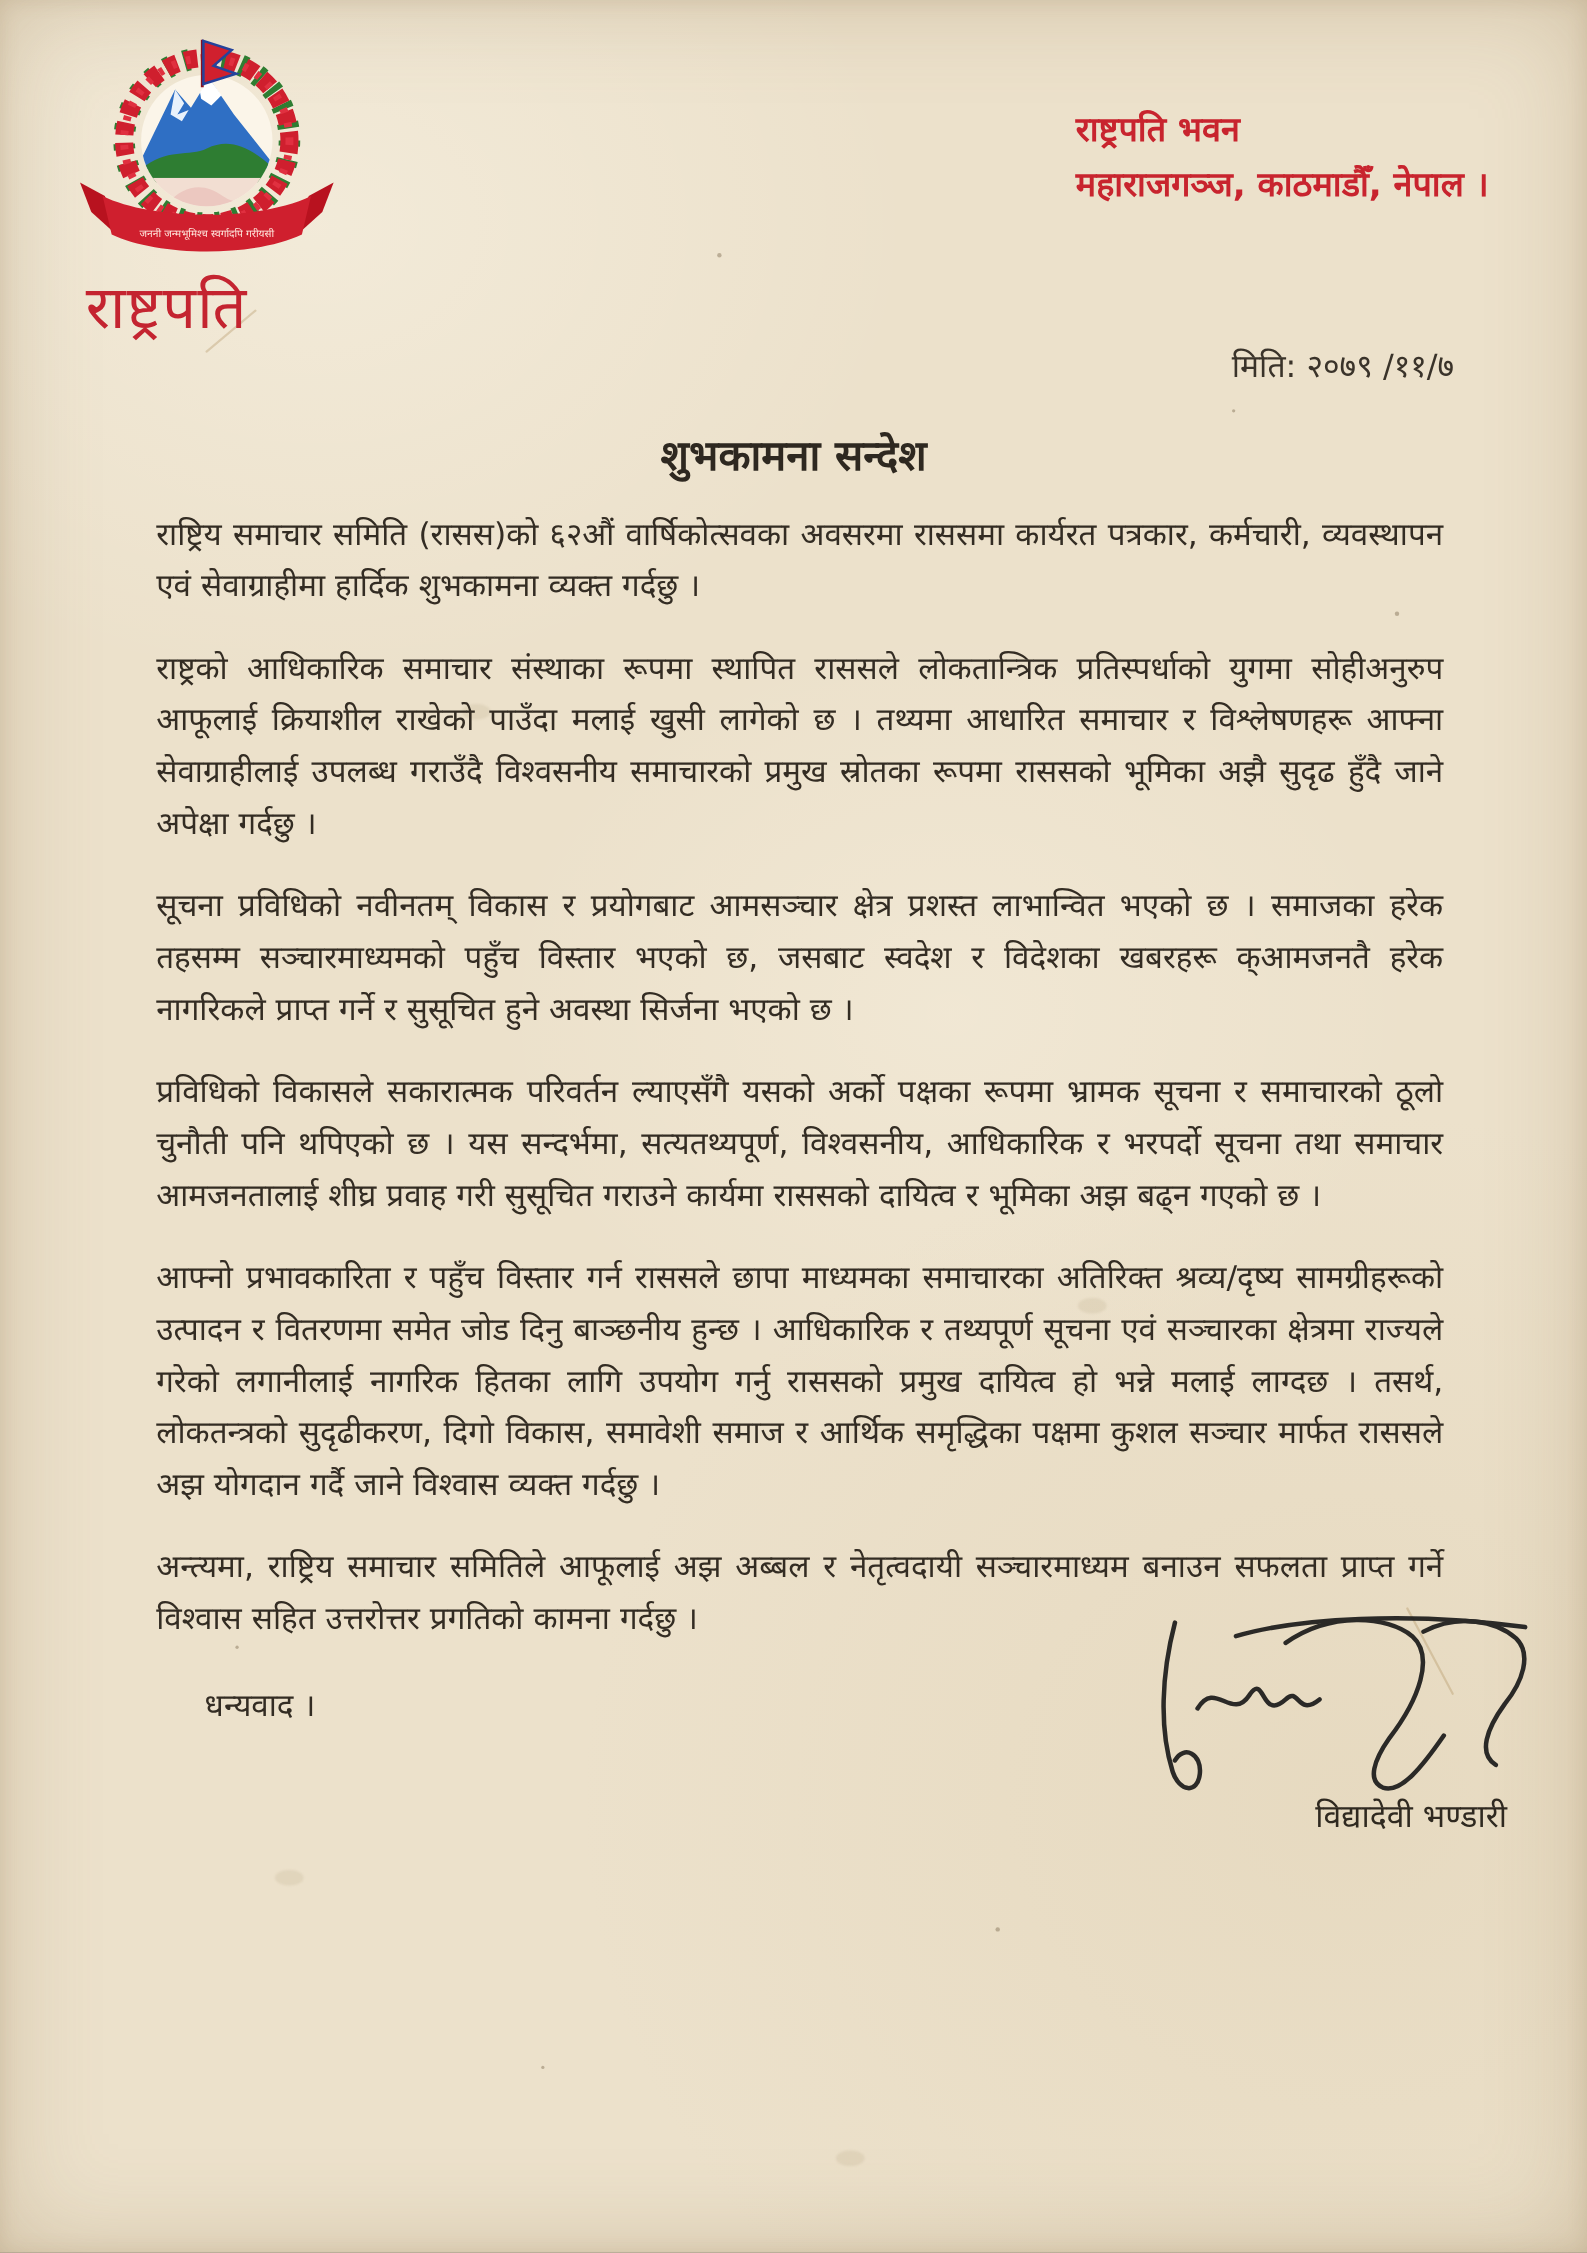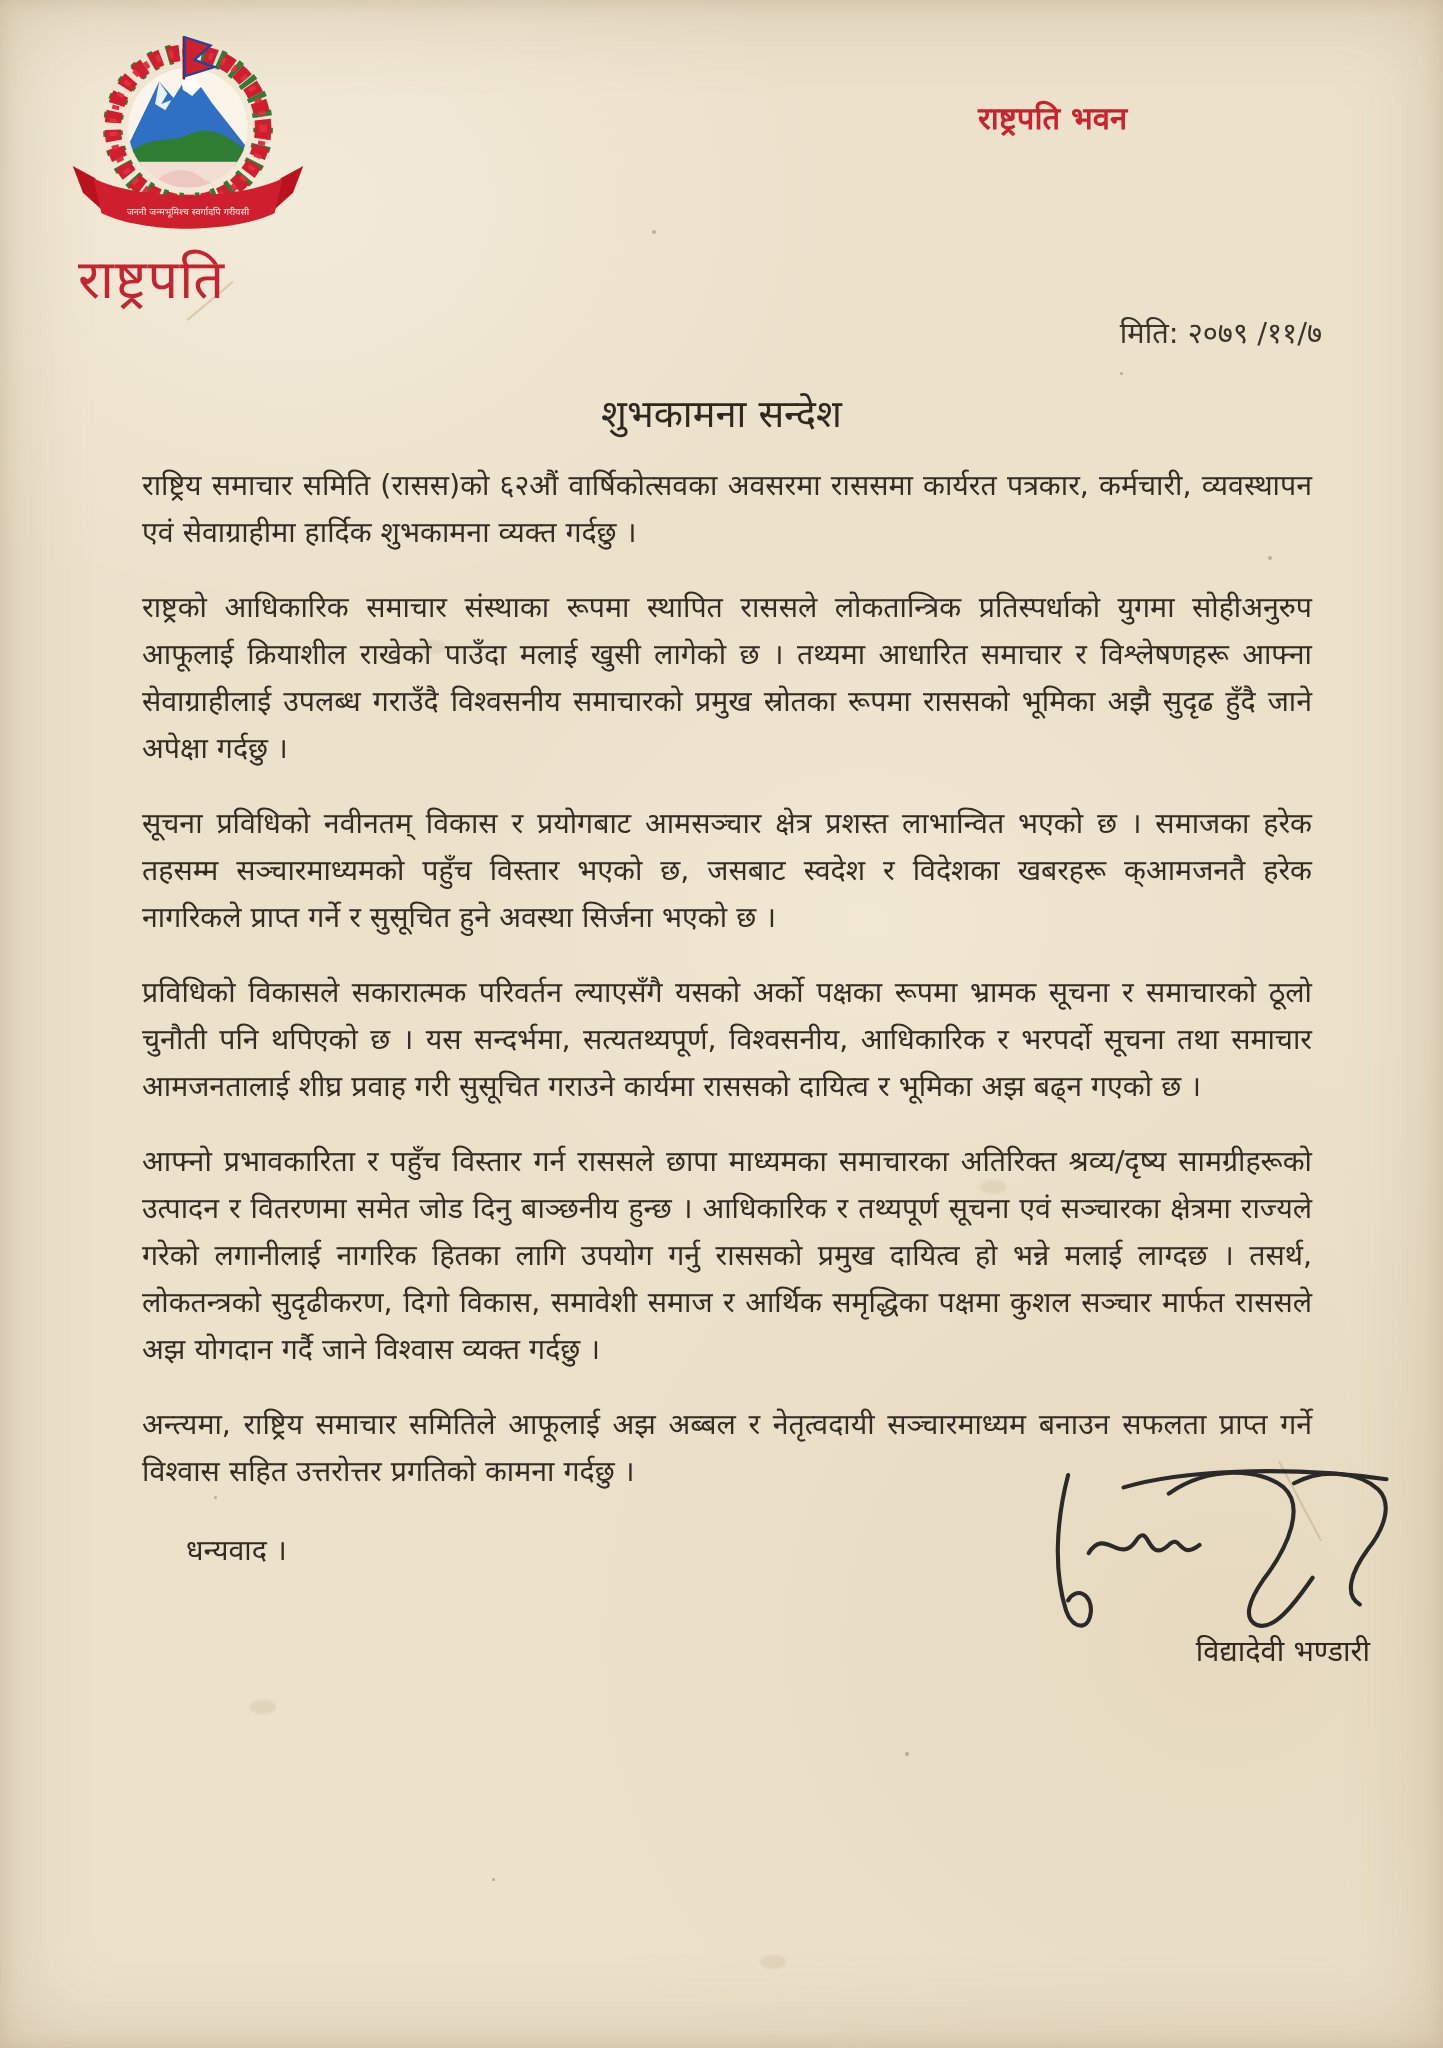--- a/index.html
+++ b/index.html
@@ -36,21 +36,21 @@
   .office-address {
     position: absolute; left: 978px; top: 76px;
     color: #c8242e; font-weight: bold; font-size: 31px; line-height: 50px; margin-top: 17px;
   }
   .letter-date {
     position: absolute; left: 997px; top: 312px; width: 325px;
     text-align: right; font-size: 29px; color: #3a332a;
   }
   .letter-title {
     position: absolute; left: 0; top: 386px; width: 100%;
-    text-align: center; font-size: 38px; font-weight: normal; color: #2e2820;
+    text-align: center; font-size: 38px; font-weight: bold; color: #2e2820;
   }
 
   
   .letter-body {
     position: absolute; left: 142px; top: 462px; width: 1170px;
     font-size: 28.5px; line-height: 47px; color: #332c23;
     text-align: justify;
   }
   .letter-body p { margin-bottom: 28px; }
   .letter-body p.closing { margin-top: 32px; margin-left: 44px; }
@@ -116,20 +116,21 @@
 
       <line x1="116" y1="6" x2="116" y2="48" stroke="#8a1020" stroke-width="2.5"></line>
       <path d="M117,7 L117,45 L146,36 L126,29 L142,15 Z" fill="#d0202e" stroke="#24439b" stroke-width="2.2"></path>
     </svg>
   </div>
 
   <div class="office-wordmark">राष्ट्रपति</div>
 
   <div class="office-address">
     <div>राष्ट्रपति भवन</div>
+    <div>महाराजगञ्ज, काठमाडौँ, नेपाल ।</div>
   </div>
 
   <div class="letter-date">मिति: २०७९ /११/७</div>
 
   <div class="letter-title">शुभकामना सन्देश</div>
 
   <div class="letter-body">
     <p>राष्ट्रिय समाचार समिति (रासस)को ६२औं वार्षिकोत्सवका अवसरमा राससमा कार्यरत पत्रकार, कर्मचारी, व्यवस्थापन एवं सेवाग्राहीमा हार्दिक शुभकामना व्यक्त गर्दछु ।</p>
     <p>राष्ट्रको आधिकारिक समाचार संस्थाका रूपमा स्थापित राससले लोकतान्त्रिक प्रतिस्पर्धाको युगमा सोहीअनुरुप आफूलाई क्रियाशील राखेको पाउँदा मलाई खुसी लागेको छ । तथ्यमा आधारित समाचार र विश्लेषणहरू आफ्ना सेवाग्राहीलाई उपलब्ध गराउँदै विश्वसनीय समाचारको प्रमुख स्रोतका रूपमा राससको भूमिका अझै सुदृढ हुँदै जाने अपेक्षा गर्दछु ।</p>
     <p>सूचना प्रविधिको नवीनतम् विकास र प्रयोगबाट आमसञ्चार क्षेत्र प्रशस्त लाभान्वित भएको छ । समाजका हरेक तहसम्म सञ्चारमाध्यमको पहुँच विस्तार भएको छ, जसबाट स्वदेश र विदेशका खबरहरू क्आमजनतै हरेक नागरिकले प्राप्त गर्ने र सुसूचित हुने अवस्था सिर्जना भएको छ ।</p>

